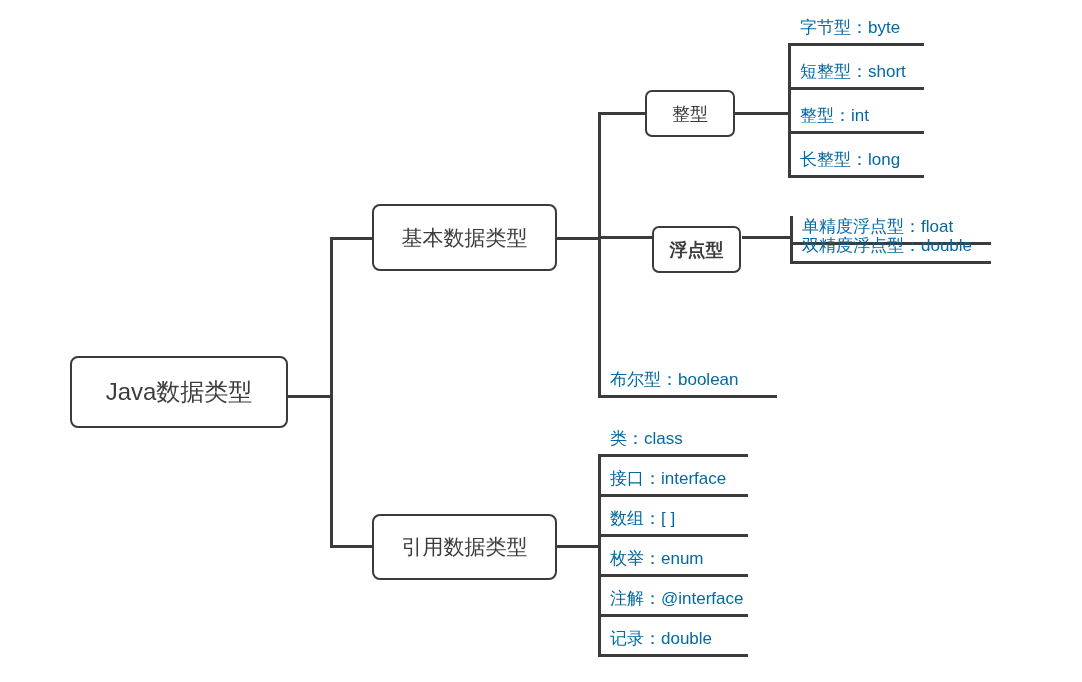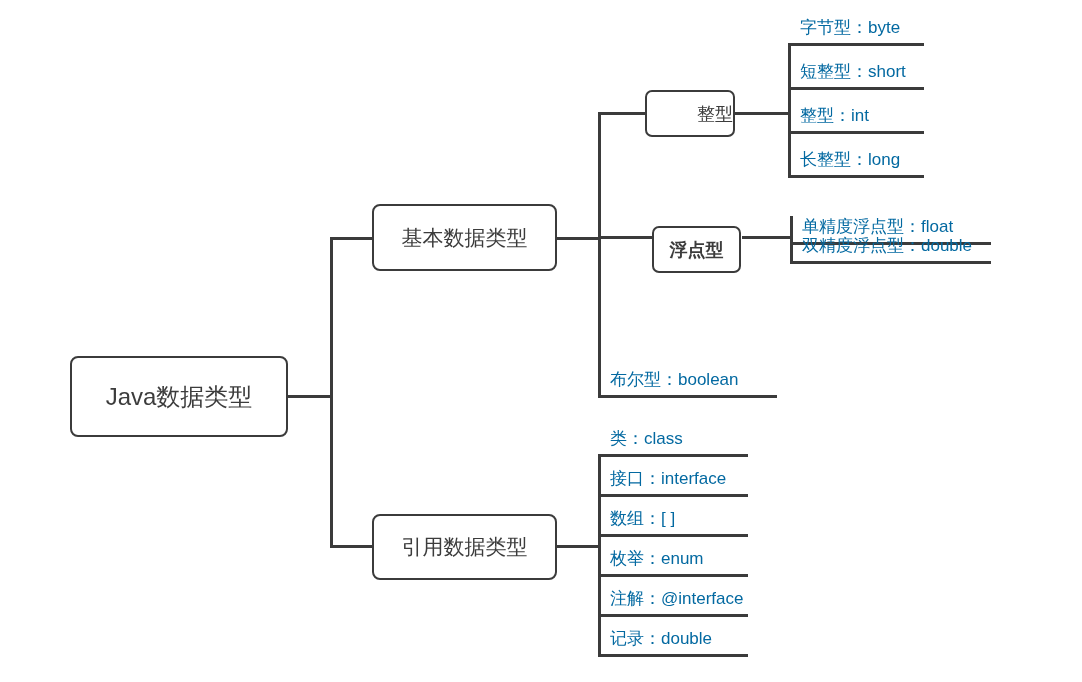--- a/index.html
+++ b/index.html
@@ -71,33 +71,33 @@
 
   <div class="line" style="left:735px; top:112px; width:53px; height:3px;"></div>
   <div class="line" style="left:788px; top:43px; width:3px; height:135px;"></div>
 
   <div class="line" style="left:742px; top:236px; width:48px; height:3px;"></div>
   <div class="line" style="left:790px; top:216px; width:3px; height:48px;"></div>
 
   <div class="line" style="left:557px; top:545px; width:44px; height:3px;"></div>
   <div class="line" style="left:598px; top:454px; width:3px; height:203px;"></div>
 
-  <div class="node-box root" style="left:70px; top:356px; width:218px; height:81px;">
+  <div class="node-box root" style="left:70px; top:356px; width:218px; height:72px;">
     <span>Java数据类型</span>
   </div>
 
   <div class="node-box lvl1" style="left:372px; top:204px; width:185px; height:67px;">
     <span>基本数据类型</span>
   </div>
 
   <div class="node-box lvl1" style="left:372px; top:514px; width:185px; height:66px;">
     <span>引用数据类型</span>
   </div>
 
-  <div class="node-box lvl2" style="left:645px; top:90px; width:90px; height:47px;justify-content:flex-end;">
+  <div class="node-box lvl2" style="left:645px; top:90px; width:90px; height:47px;">
     <span>整型</span>
   </div>
 
   <div class="node-box lvl2" style="left:652px; top:226px; width:89px; height:47px;font-weight:bold;">
     <span>浮点型</span>
   </div>
 
   <div class="leaf" style="left:788px; top:13px; width:124px;">
     <span>字节型：byte</span>
   </div>

